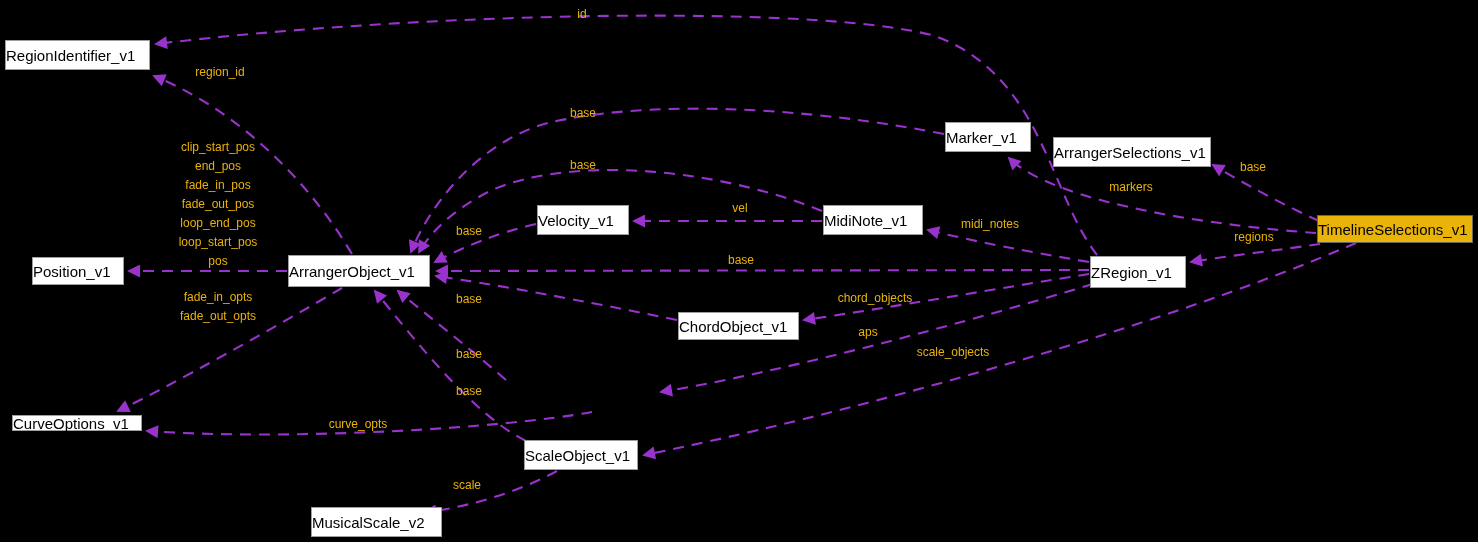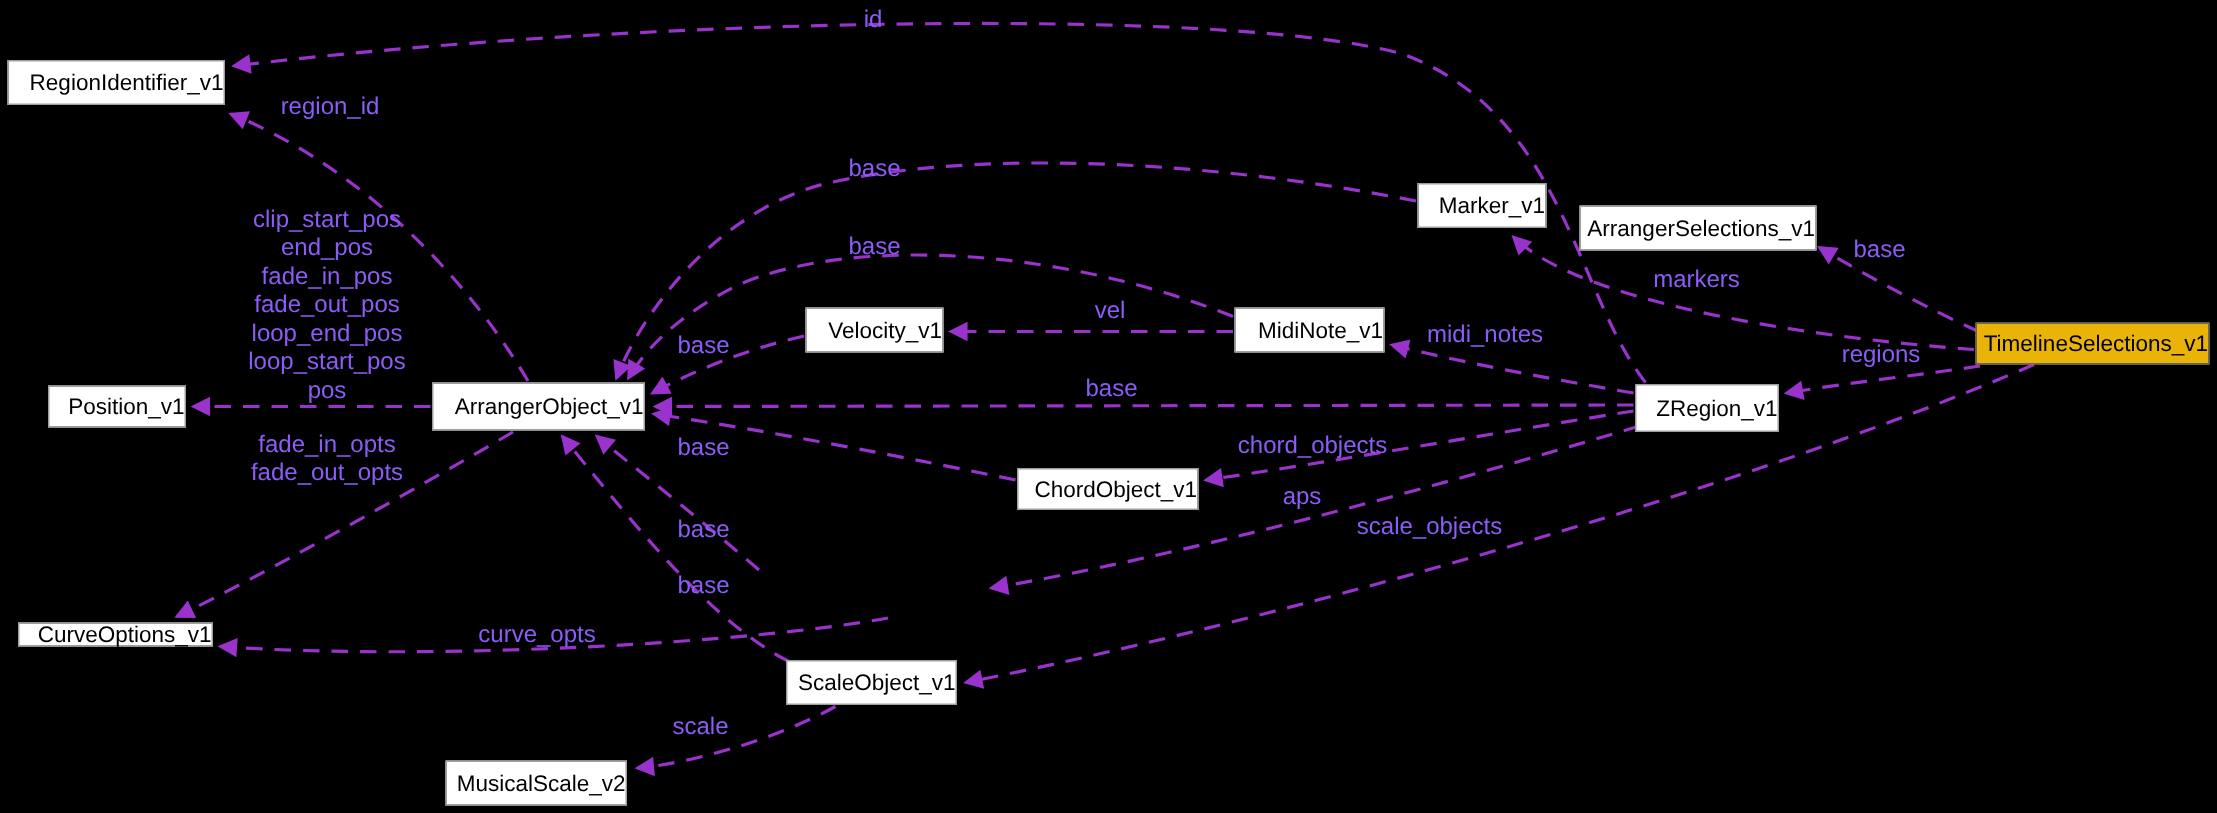--- a/index.html
+++ b/index.html
@@ -16,34 +16,34 @@
     stroke:#9a32cd;
     stroke-width:2.1;
     stroke-dasharray:11 8;
   }
   .node{
     position:absolute;
     box-sizing:border-box;
     background:#ffffff;
     border:1.5px solid #9e9e9e;
     color:#000000;
-    display:flex;align-items:center;justify-content:flex-end;
+    display:flex;align-items:center;justify-content:flex-start;
     font-size:15px;
     white-space:nowrap;
     z-index:2;
   }
   .node.selected{
     background:#eab308;
     border:1.5px solid #666666;
   }
   .elabel{
     position:absolute;
     transform:translate(-50%,-50%);
-    color:#8b5cf6;
-    font-size:16px;
+    color:#eab308;
+    font-size:12px;
     white-space:nowrap;
     z-index:3;
   }
 </style>
 </head>
 <body>
 
 <div id="canvas">
 
   <svg id="edges" width="1478" height="542" viewBox="0 0 1478 542">
@@ -105,21 +105,21 @@
     </div>
   <div class="node" style="left:1090px;top:256px;width:96px;height:32px">
     <span>ZRegion_v1</span>
     </div>
   <div class="node" style="left:678px;top:312px;width:121px;height:28px">
     <span>ChordObject_v1</span>
     </div>
   <div class="node" style="left:524px;top:440px;width:114px;height:30px">
     <span>ScaleObject_v1</span>
     </div>
-  <div class="node" style="left:297px;top:507px;width:121px;height:30px">
+  <div class="node" style="left:311px;top:507px;width:131px;height:30px">
     <span>MusicalScale_v2</span>
     </div>
 
   <div class="elabel" style="left:582px;top:14px">id</div>
   <div class="elabel" style="left:220px;top:72px">region_id</div>
   <div class="elabel" style="left:583px;top:113px">base</div>
   <div class="elabel" style="left:583px;top:165px">base</div>
   <div class="elabel" style="left:218px;top:147px">clip_start_pos</div>
   <div class="elabel" style="left:218px;top:166px">end_pos</div>
   <div class="elabel" style="left:218px;top:185px">fade_in_pos</div>

